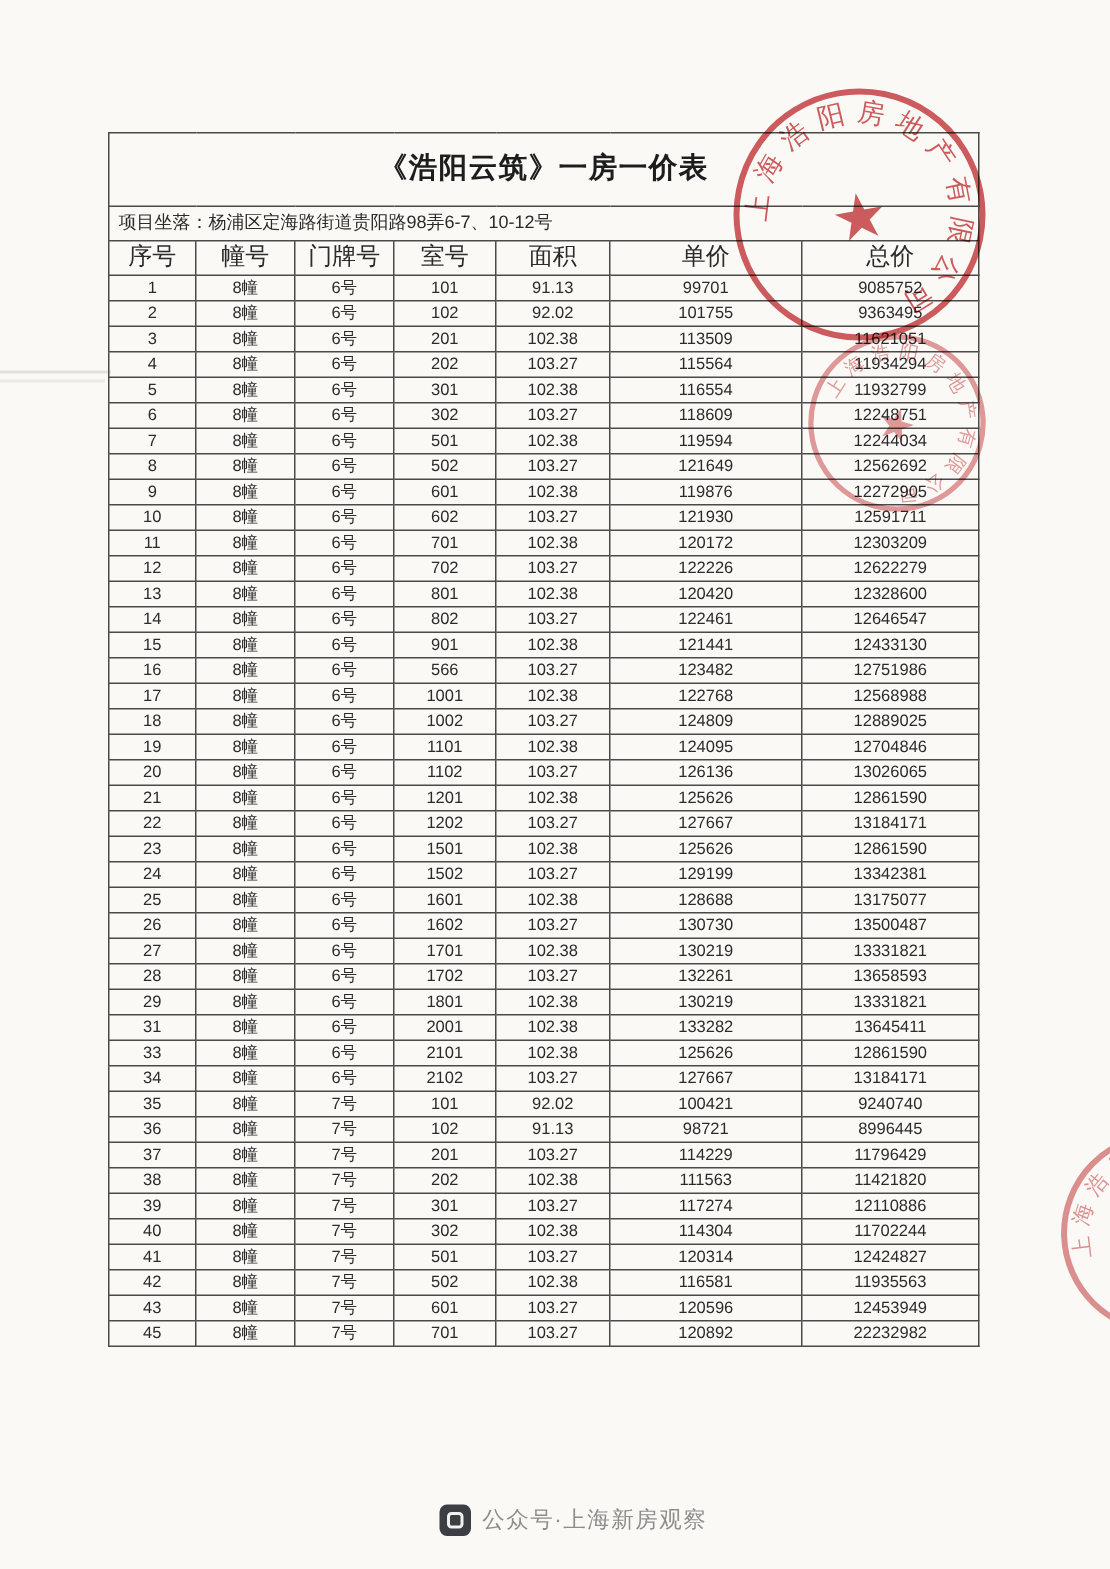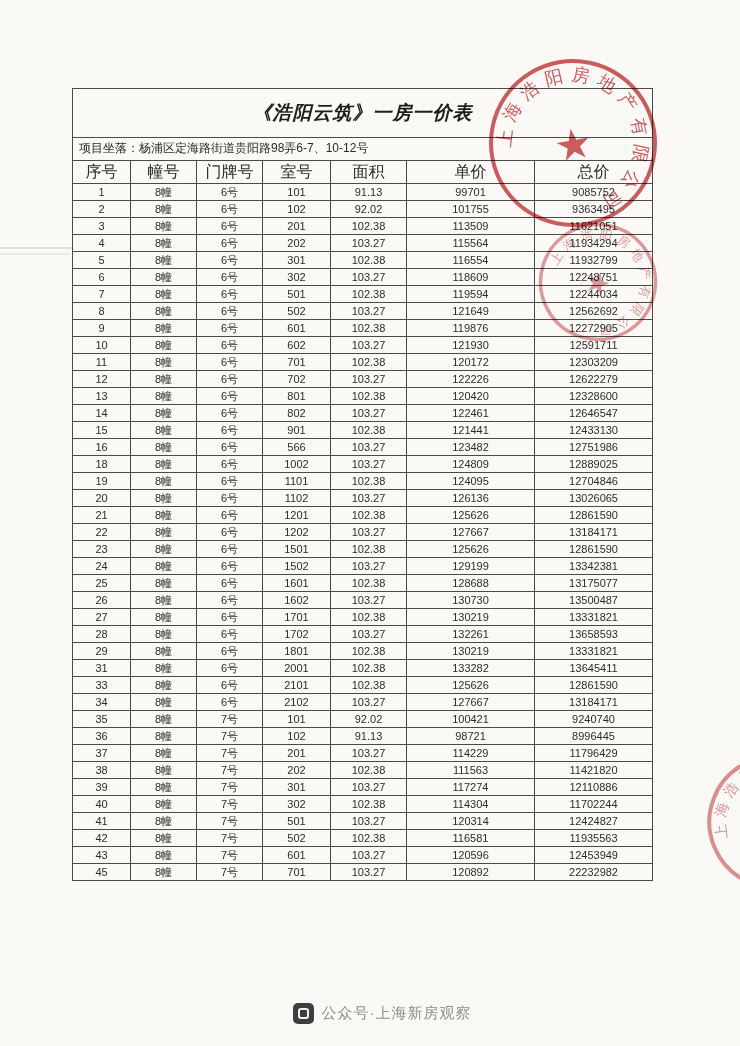--- a/index.html
+++ b/index.html
@@ -17,21 +17,21 @@
     position:absolute;left:72px;top:88px;width:580px;
     border-collapse:collapse;table-layout:fixed;background:transparent;
   }
   .price-table th,.price-table td{
     border:1px solid #4a4a4a;
     text-align:center;vertical-align:middle;
     padding:0;color:#2b2b2b;
     font-size:11px;line-height:1.1;font-weight:400;
     overflow:hidden;white-space:nowrap;
   }
-  tr.title-row th{height:48px;font-size:19px;font-weight:700;letter-spacing:1px;color:#1d1d1d;font-style:italic;}
+  tr.title-row th{height:48px;font-size:19px;font-weight:700;letter-spacing:1px;color:#1d1d1d;}
   tr.loc-row th{height:22px;text-align:left;padding-left:6px;font-size:12px;margin-left:20px;}
   tr.head-row th{height:22px;font-size:16px;}
   tbody.data-rows td{height:16px;}
 
   .stamp{position:absolute;mix-blend-mode:multiply;pointer-events:none;}
   .stamp.s1{left:473px;top:43px;opacity:.82;transform:rotate(-10deg);}
   .stamp.s2{left:528px;top:212px;opacity:.5;transform:rotate(16deg);}
   .stamp.s3{left:695px;top:742px;opacity:.55;transform:rotate(-24deg);}
 
   .footer{
@@ -220,20 +220,29 @@
       <tr>
         <td>16</td>
         <td>8幢</td>
         <td>6号</td>
         <td>566</td>
         <td>103.27</td>
         <td>123482</td>
         <td>12751986</td>
       </tr>
       <tr>
+        <td>17</td>
+        <td>8幢</td>
+        <td>6号</td>
+        <td>1001</td>
+        <td>102.38</td>
+        <td>122768</td>
+        <td>12568988</td>
+      </tr>
+      <tr>
         <td>18</td>
         <td>8幢</td>
         <td>6号</td>
         <td>1002</td>
         <td>103.27</td>
         <td>124809</td>
         <td>12889025</td>
       </tr>
       <tr>
         <td>19</td>

